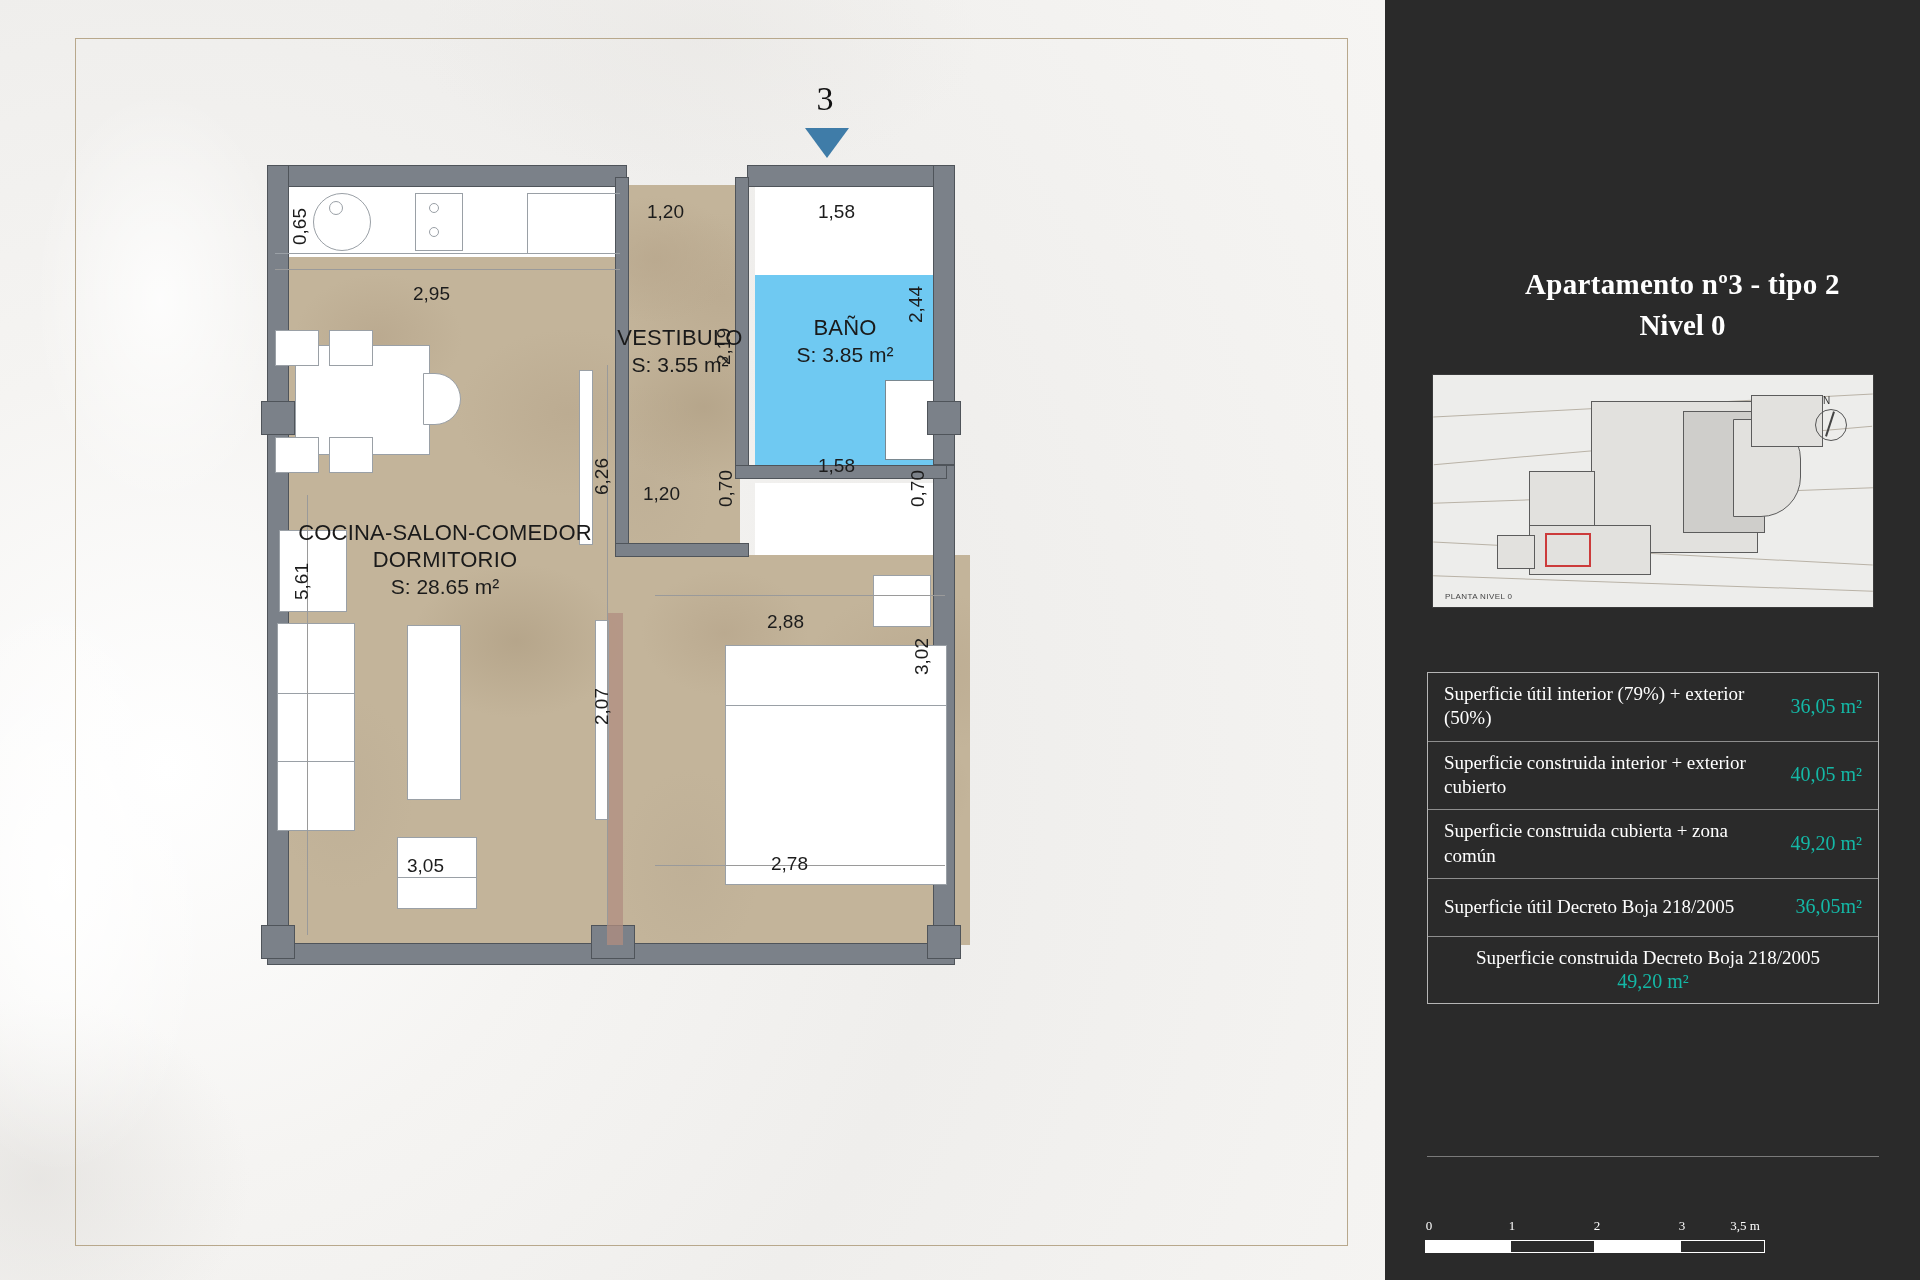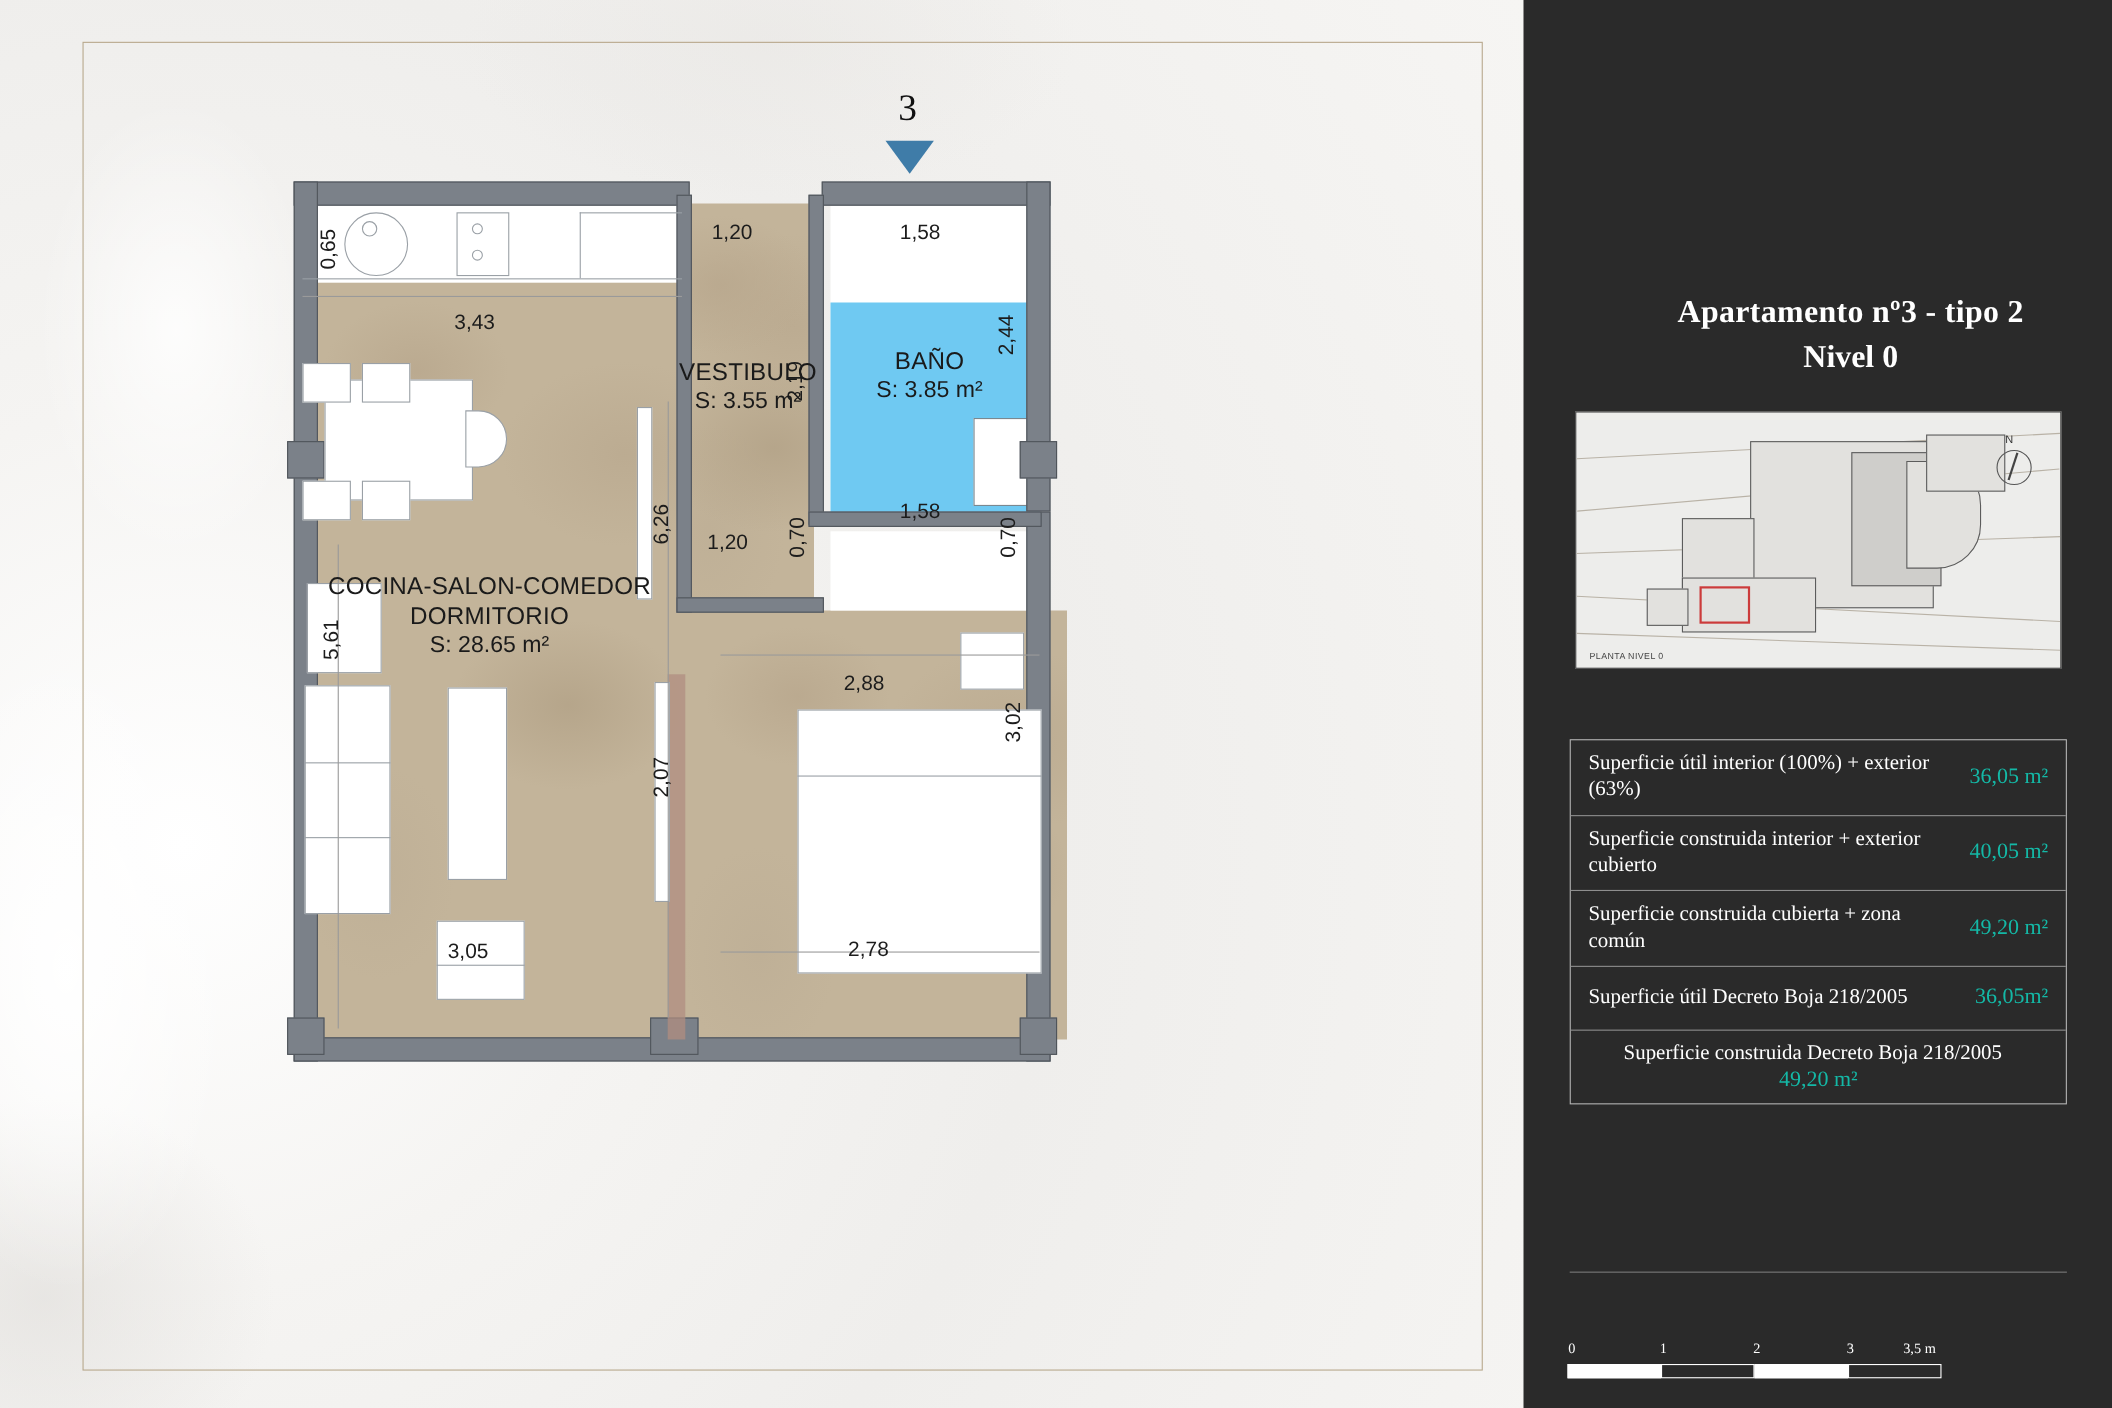--- a/index.html
+++ b/index.html
@@ -321,21 +321,21 @@
       <div class="furn" style="left:340px; top:455px; width:14px; height:200px;"></div>
       <div class="furn" style="left:324px; top:205px; width:14px; height:175px;"></div>
 
       <div class="dim-line" style="left:20px; top:104px; width:345px; height:1px;"></div>
       <div class="dim-line" style="left:52px; top:330px; width:1px; height:440px;"></div>
       <div class="dim-line" style="left:352px; top:200px; width:1px; height:560px;"></div>
       <div class="dim-line" style="left:400px; top:430px; width:290px; height:1px;"></div>
       <div class="dim-line" style="left:400px; top:700px; width:290px; height:1px;"></div>
 
       <div class="dim-text vert" style="left:34px; top:80px;">0,65</div>
-      <div class="dim-text" style="left:158px; top:118px;">3,43</div>
+      <div class="dim-text" style="left:158px; top:118px;">2,95</div>
       <div class="dim-text vert" style="left:36px; top:435px;">5,61</div>
 
       <div class="dim-text" style="left:392px; top:36px;">1,20</div>
       <div class="dim-text vert" style="left:458px; top:200px;">2,19</div>
       <div class="dim-text" style="left:388px; top:318px;">1,20</div>
       <div class="dim-text vert" style="left:460px; top:342px;">0,70</div>
 
       <div class="dim-text" style="left:563px; top:36px;">1,58</div>
       <div class="dim-text vert" style="left:650px; top:158px;">2,44</div>
       <div class="dim-text" style="left:563px; top:290px;">1,58</div>
@@ -395,21 +395,21 @@
       <div id="sm-north">
         <span class="lbl">N</span>
         <span class="circ"></span>
         <span class="ndl"></span>
       </div>
       <div id="sm-caption">PLANTA NIVEL 0</div>
     </div>
 
     <div id="area-table">
       <div class="area-row">
-        <div class="area-label">Superficie útil interior (100%) + exterior (63%)</div>
+        <div class="area-label">Superficie útil interior (79%) + exterior (50%)</div>
         <div class="area-value">36,05 m²</div>
       </div>
       <div class="area-row">
         <div class="area-label">Superficie construida interior + exterior cubierto</div>
         <div class="area-value">40,05 m²</div>
       </div>
       <div class="area-row">
         <div class="area-label">Superficie construida cubierta + zona común</div>
         <div class="area-value">49,20 m²</div>
       </div>

